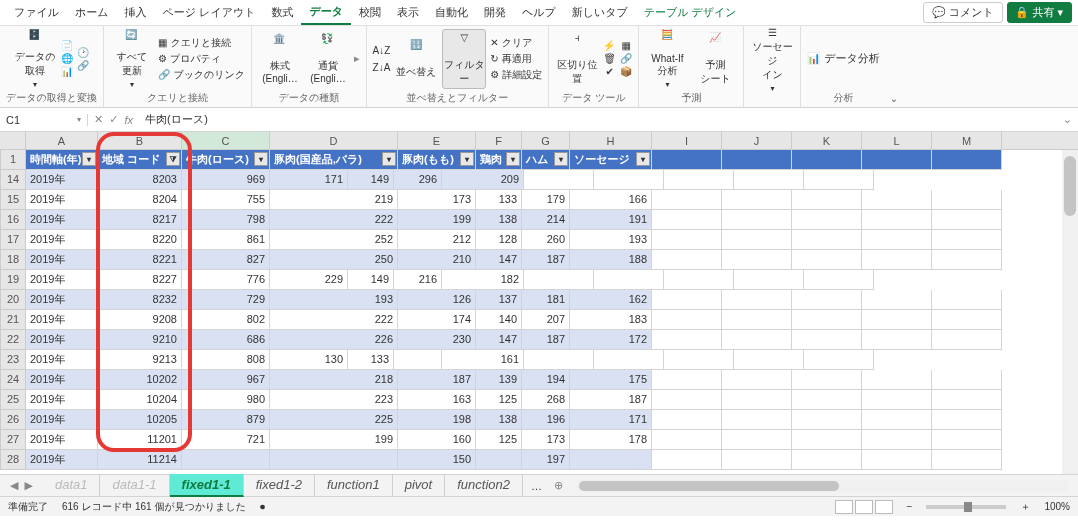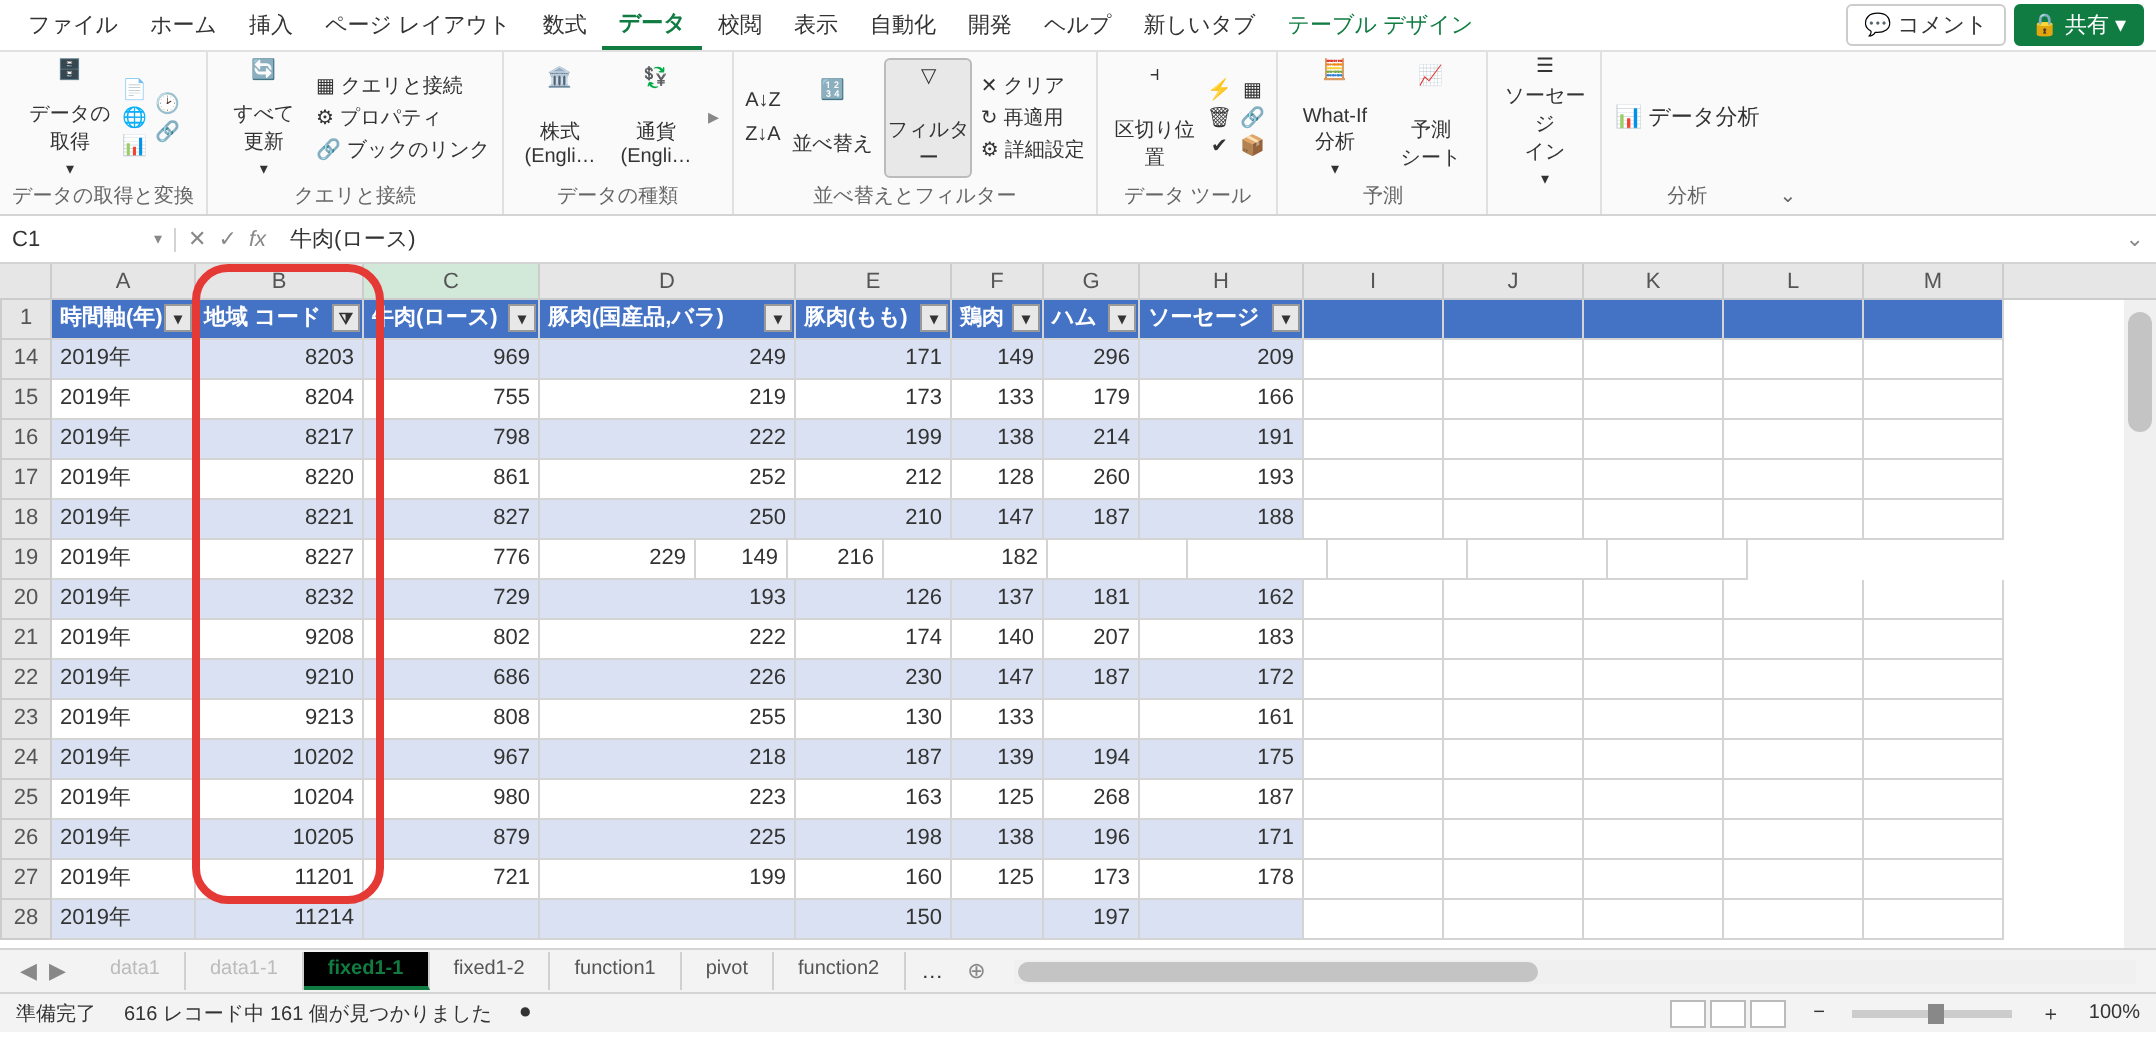--- a/index.html
+++ b/index.html
@@ -51,22 +51,22 @@
 .scroll-v { position: absolute; right: 0; top: 18px; width: 16px; height: 324px; background: #f0f0f0; }
 .scroll-v .thumb { position: absolute; left: 2px; width: 12px; background: #c4c4c4; border-radius: 6px; }
 
 
 .redbox { position: absolute; border: 4px solid #e53935; border-radius: 18px; pointer-events: none; }
 
 
 .sheetbar { display: flex; align-items: center; height: 22px; border-top: 1px solid #d4d4d4; background: #f3f3f3; }
 .sheetnav { display: flex; gap: 6px; padding: 0 10px; color: #888; }
 .sheettabs { display: flex; }
-.stab { padding: 3px 12px; border-right: 1px solid #d0d0d0; font-size: 10px; color: #555; }
-.stab.active { background: #000000; border-bottom: 2px solid #107c41; color: #107c41; font-weight: 600; }
+.stab { padding: 3px 12px; border-right: 1px solid #d0d0d0; font-size: 13px; color: #555; font-style: italic; }
+.stab.active { background: #5eead4; border-bottom: 2px solid #107c41; color: #107c41; font-weight: 600; }
 .stab.dim { color: #bbb; }
 .sheetbar .hscroll { flex: 1; margin: 0 10px; height: 12px; background: #f0f0f0; position: relative; }
 .sheetbar .hscroll .thumb { position: absolute; top: 1px; height: 10px; background: #c4c4c4; border-radius: 5px; }
 
 
 .status { display: flex; align-items: center; height: 20px; background: #f3f3f3; border-top: 1px solid #d4d4d4; font-size: 10px; padding: 0 8px; gap: 14px; }
 .status .spacer { flex: 1; }
 .zoombtns { display: flex; gap: 2px; }
 .zb { width: 18px; height: 14px; border: 1px solid #bbb; background: #fff; }
 .zslider { width: 80px; height: 4px; background: #ccc; position: relative; }
@@ -281,21 +281,20 @@
         <div class="cell cJ"></div>
         <div class="cell cK"></div>
         <div class="cell cL"></div>
         <div class="cell cM"></div>
       </div>
       <div class="row even">
         <div class="rowhdr">14</div>
         <div class="cell cA ">2019年</div>
         <div class="cell cB right">8203</div>
         <div class="cell cC right">969</div>
-        <div class="cell cD right">249</div>
         <div class="cell cE right">171</div>
         <div class="cell cF right">149</div>
         <div class="cell cG right">296</div>
         <div class="cell cH right">209</div>
         <div class="cell cI" style="background:#fff"></div>
         <div class="cell cJ" style="background:#fff"></div>
         <div class="cell cK" style="background:#fff"></div>
         <div class="cell cL" style="background:#fff"></div>
         <div class="cell cM" style="background:#fff"></div>
       </div>
@@ -424,21 +423,20 @@
         <div class="cell cJ" style="background:#fff"></div>
         <div class="cell cK" style="background:#fff"></div>
         <div class="cell cL" style="background:#fff"></div>
         <div class="cell cM" style="background:#fff"></div>
       </div>
       <div class="row odd">
         <div class="rowhdr">23</div>
         <div class="cell cA ">2019年</div>
         <div class="cell cB right">9213</div>
         <div class="cell cC right">808</div>
-        <div class="cell cD right">255</div>
         <div class="cell cE right">130</div>
         <div class="cell cF right">133</div>
         <div class="cell cG right"></div>
         <div class="cell cH right">161</div>
         <div class="cell cI" style="background:#fff"></div>
         <div class="cell cJ" style="background:#fff"></div>
         <div class="cell cK" style="background:#fff"></div>
         <div class="cell cL" style="background:#fff"></div>
         <div class="cell cM" style="background:#fff"></div>
       </div>

